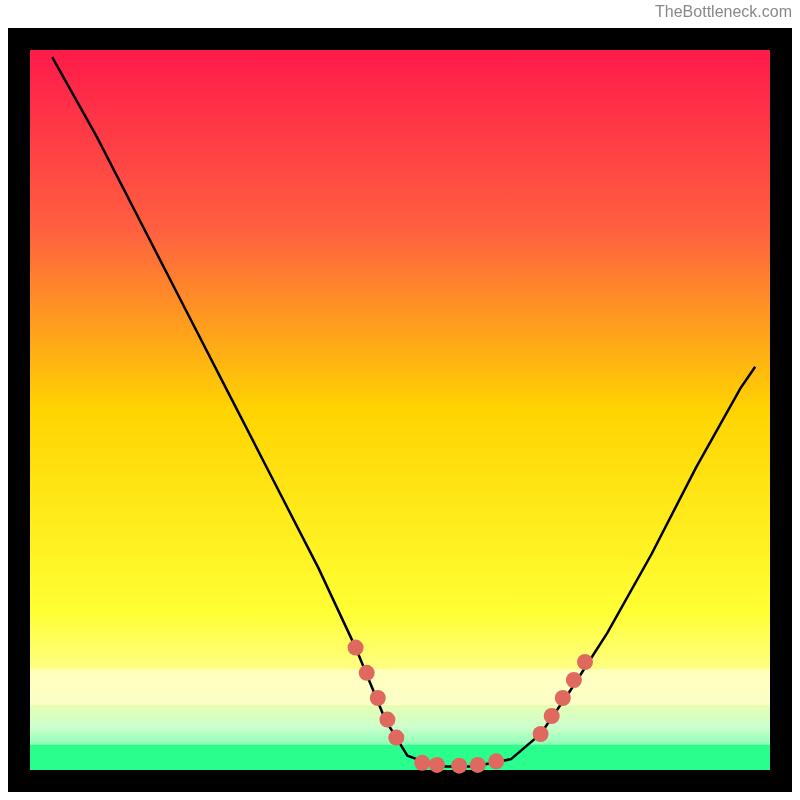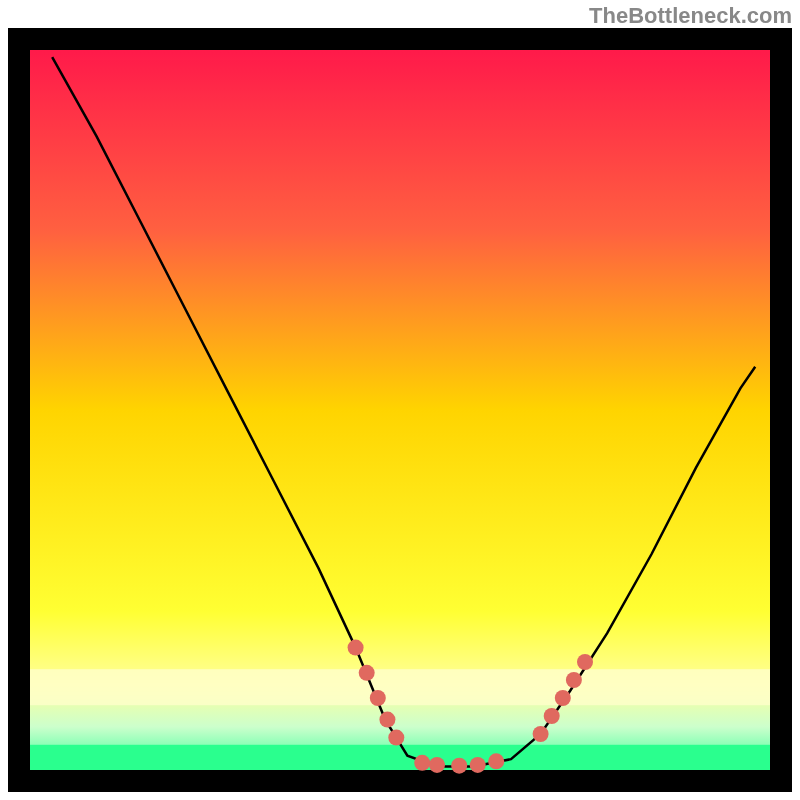--- a/index.html
+++ b/index.html
@@ -10,22 +10,22 @@
   }
   .container {
     width: 800px;
     height: 800px;
     position: relative;
   }
   .watermark {
     position: absolute;
     top: 3px;
     right: 8px;
-    font-size: 22px;
-    font-weight: bold;
+    font-size: 16px;
+    font-weight: normal;
     color: #888;
     z-index: 10;
   }
   svg {
     display: block;
   }
 </style>
 </head>
 <body>
 

